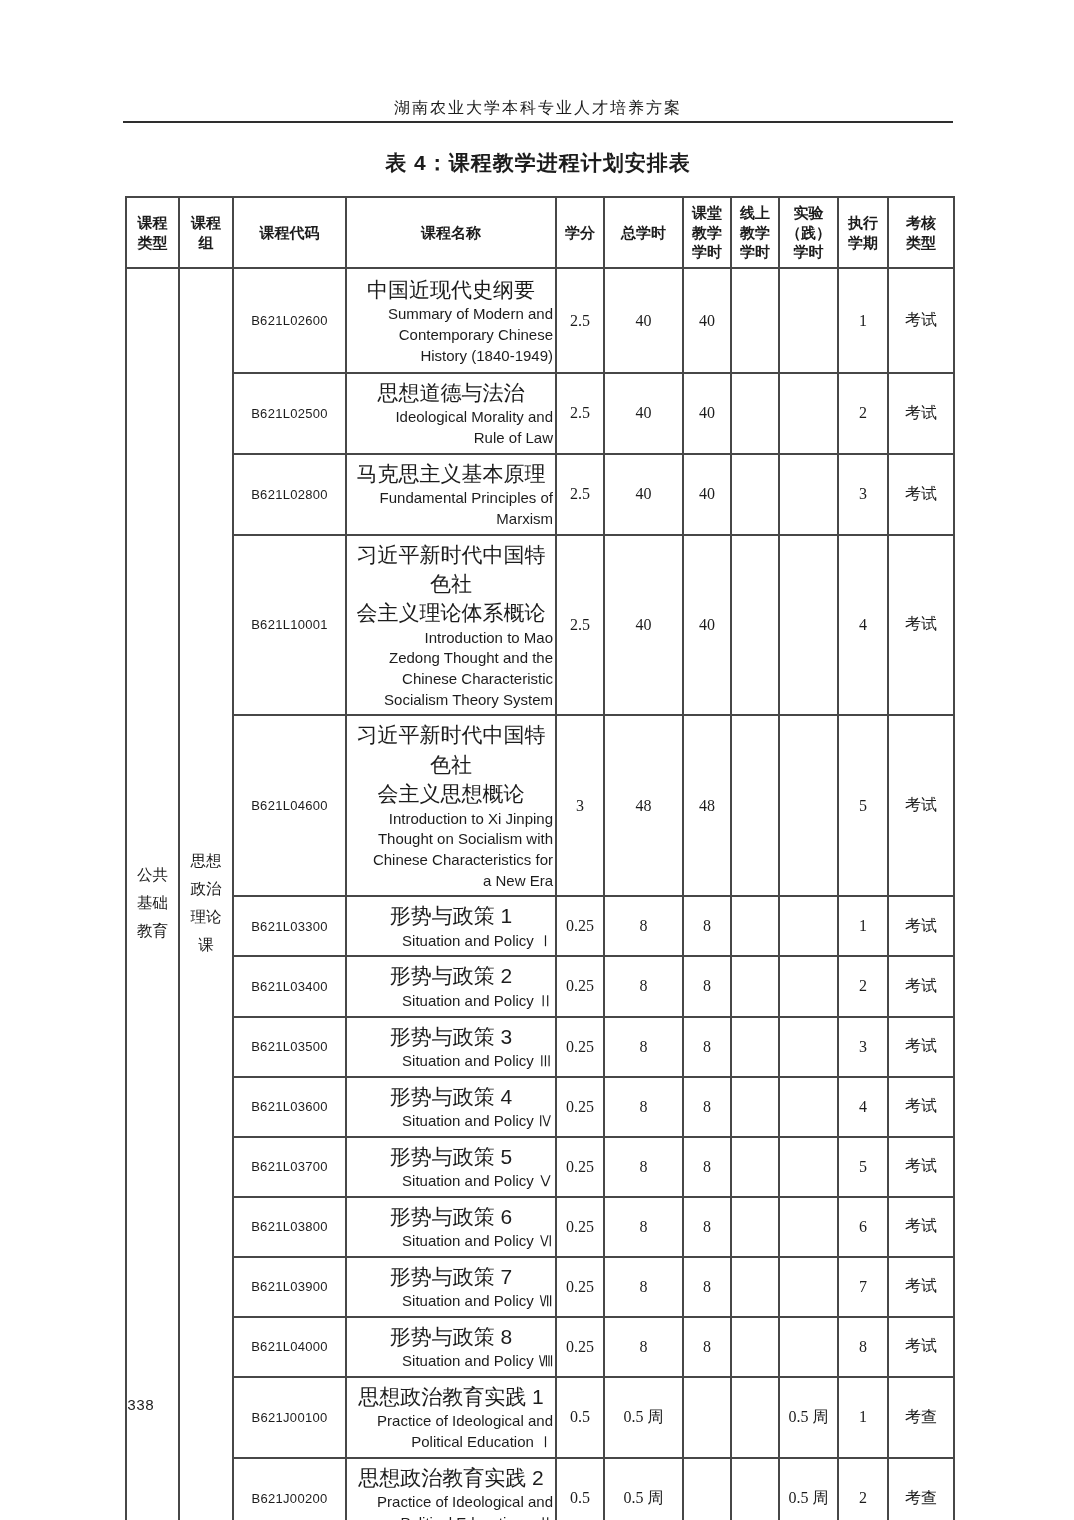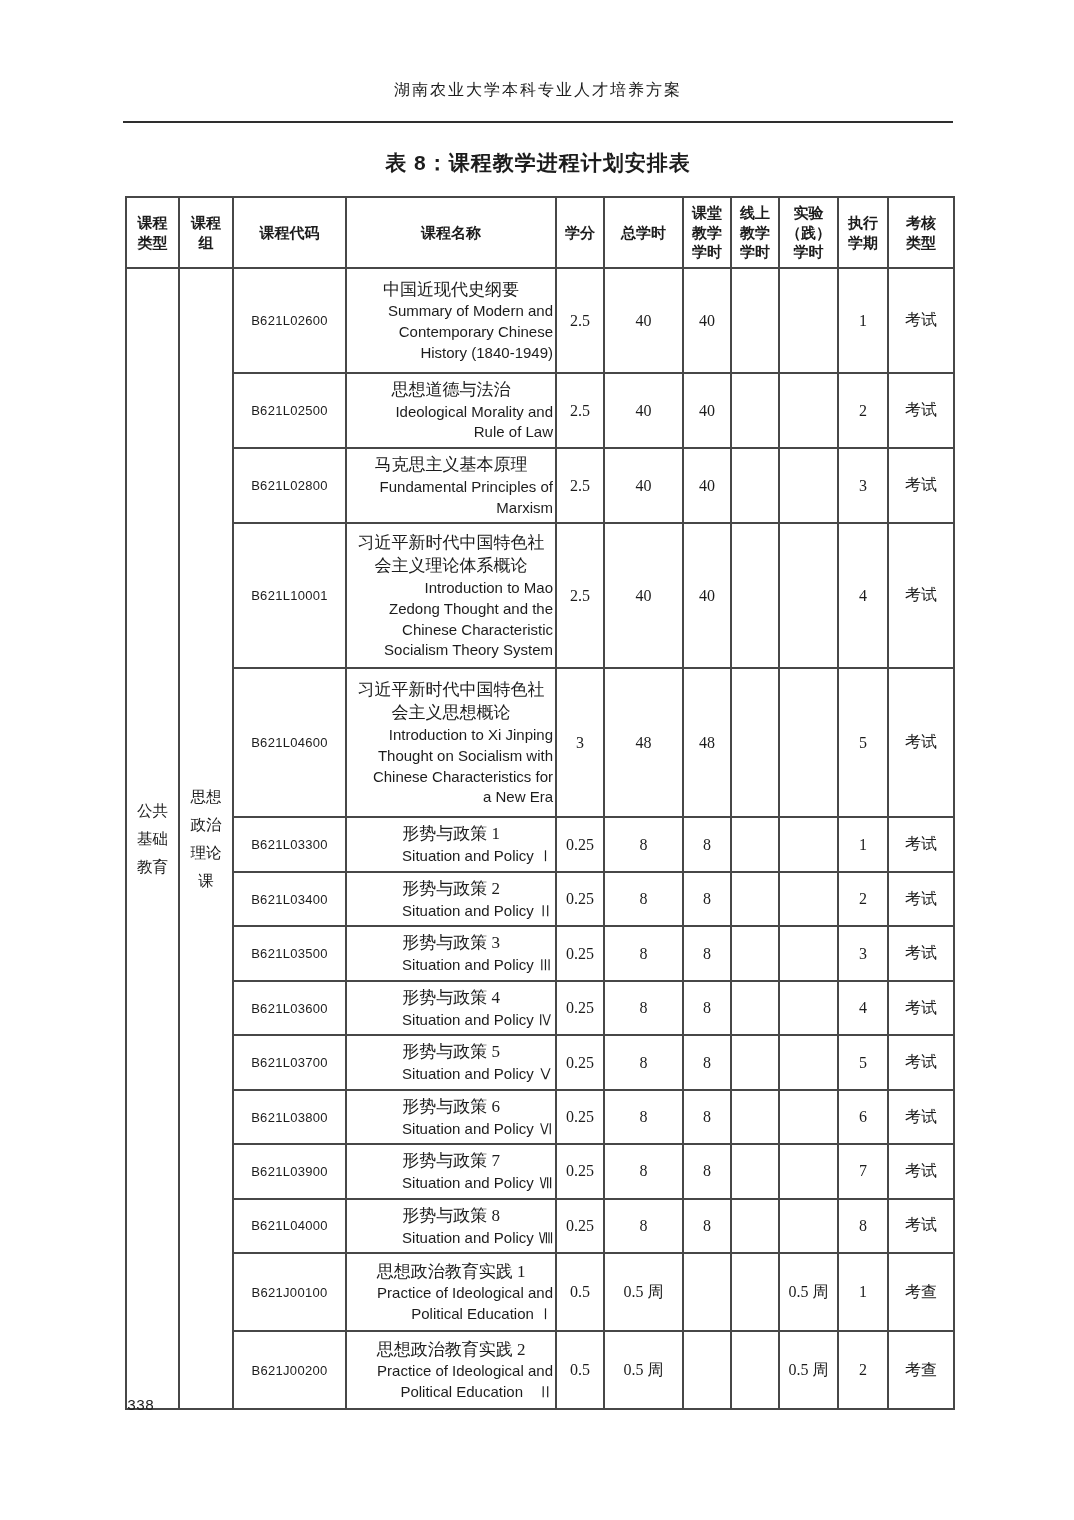--- a/index.html
+++ b/index.html
@@ -2,21 +2,21 @@
 <html lang="zh"><head>
 <meta charset="utf-8">
 <style>
   html,body{margin:0;padding:0;}
   body{
     width:1074px;height:1520px;position:relative;background:#ffffff;
     font-family:"Liberation Serif","DejaVu Serif",serif;color:#1c1c1c;
     -webkit-font-smoothing:antialiased;
   }
   .doc-header-title{
-    position:absolute;top:80px;left:123px;width:830px;
+    position:absolute;top:98px;left:123px;width:830px;
     text-align:center;font-size:16px;letter-spacing:2px;
     font-family:Liberation Sans, sans-serif;
   }
   .header-rule{
     position:absolute;top:121px;left:123px;width:830px;height:0;
     border-top:2px solid #2e2e2e;
   }
   .table-title{
     position:absolute;top:149px;left:123px;width:830px;margin:0;
     text-align:center;font-size:21px;font-weight:bold;letter-spacing:1px;
@@ -45,42 +45,42 @@
   td.span-cell{
     font-family:"Liberation Serif","DejaVu Serif",serif;
     font-size:15.5px;line-height:1.8;white-space:pre-line;
   }
   td.code{
     font-family:"Liberation Sans","DejaVu Sans",sans-serif;
     font-size:13px;letter-spacing:.3px;margin-left:36px;
   }
   td.name{padding:5px 3px;}
   td.name .zh{
-    font-family:Liberation Serif, serif;
-    font-size:17px;line-height:1.4;white-space:pre-line;
+    font-family:Liberation Sans, sans-serif;
+    font-size:21px;line-height:1.4;white-space:pre-line;
   }
   td.name .en{
     font-family:Liberation Sans, sans-serif;
     font-size:15px;line-height:1.38;white-space:pre-line;text-align:right;
   }
   td.num{
     font-family:"Liberation Serif","DejaVu Serif",serif;
     font-size:16px;
   }
   .page-number{
     position:absolute;left:127px;top:1398px;font-size:15px;
     font-family:Liberation Mono, monospace;
   }
 </style>
 </head>
 <body>
 
 <div class="doc-header-title">湖南农业大学本科专业人才培养方案</div>
 <div class="header-rule"></div>
-<h1 class="table-title">表 8：课程教学进程计划安排表</h1>
+<h1 class="table-title">表 4：课程教学进程计划安排表</h1>
 
 <table class="schedule">
   <colgroup>
     <col style="width:53px">
       <col style="width:54px">
       <col style="width:113px">
     <col style="width:210px">
       <col style="width:48px">
       <col style="width:79px">
     <col style="width:48px">

